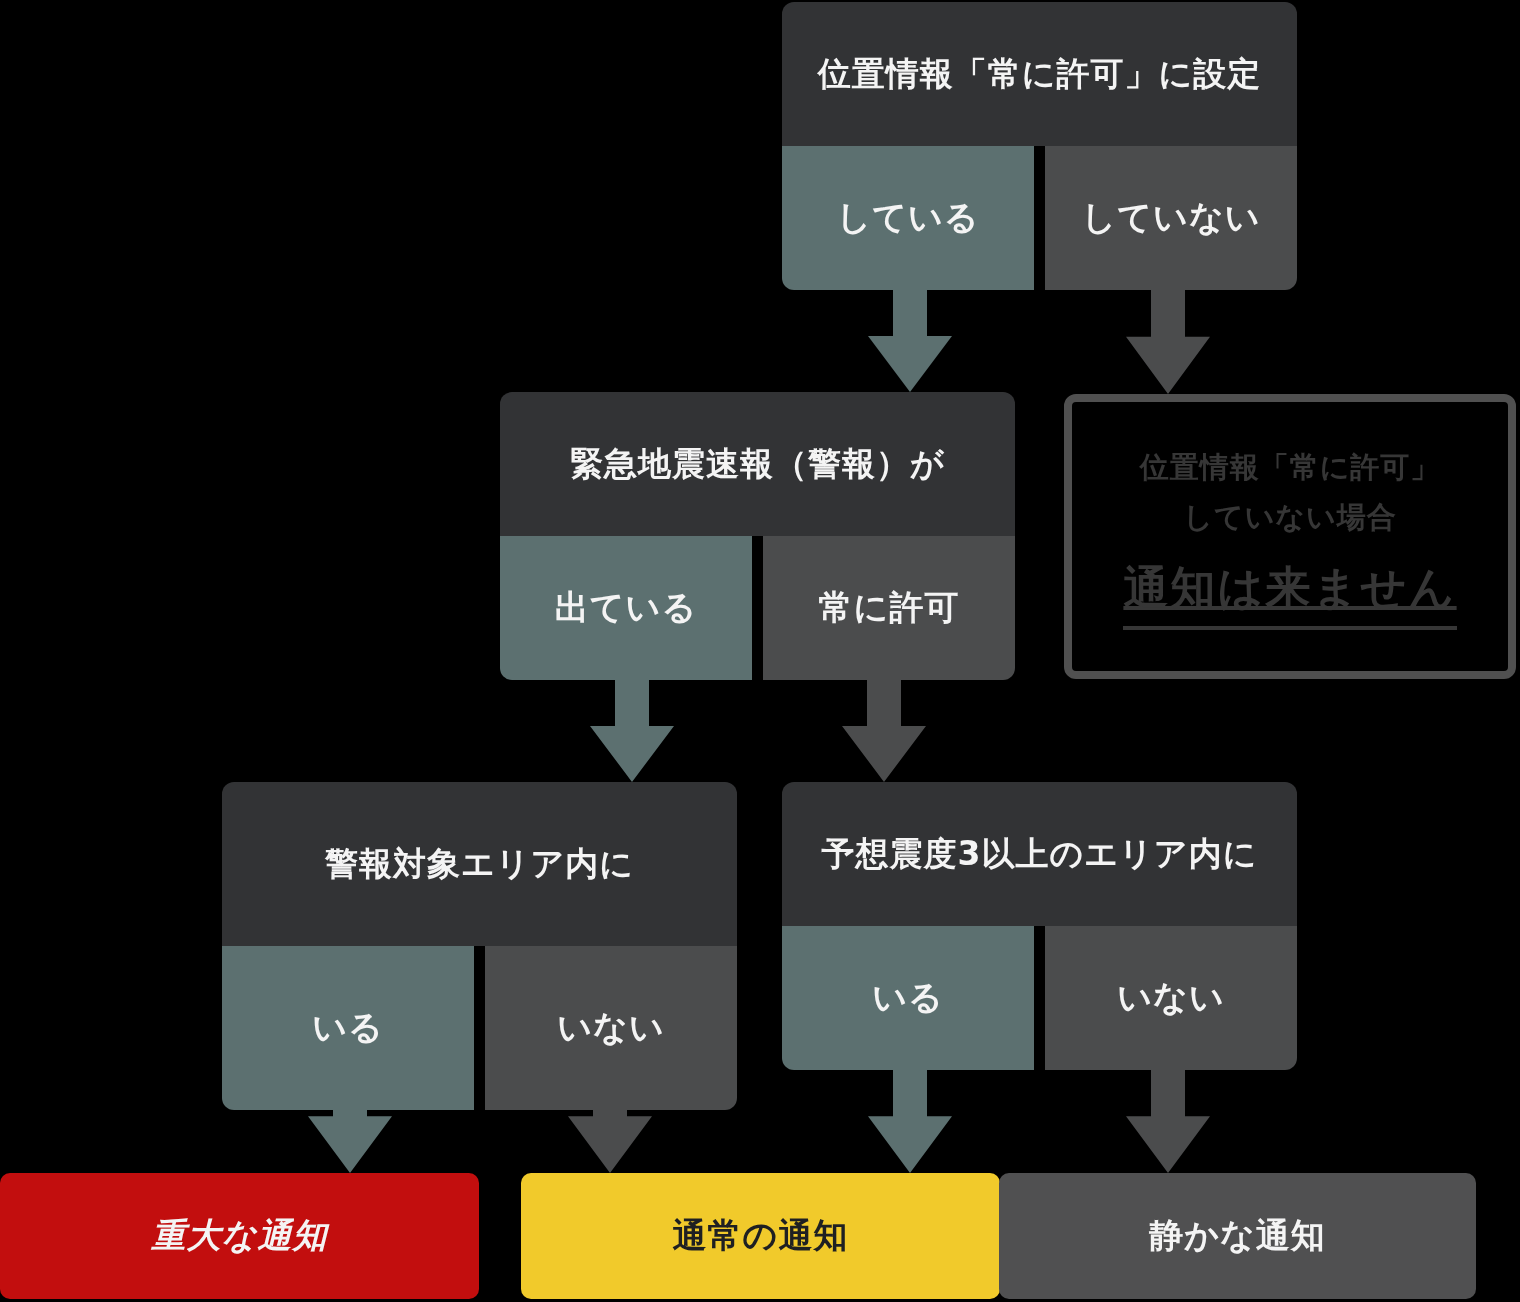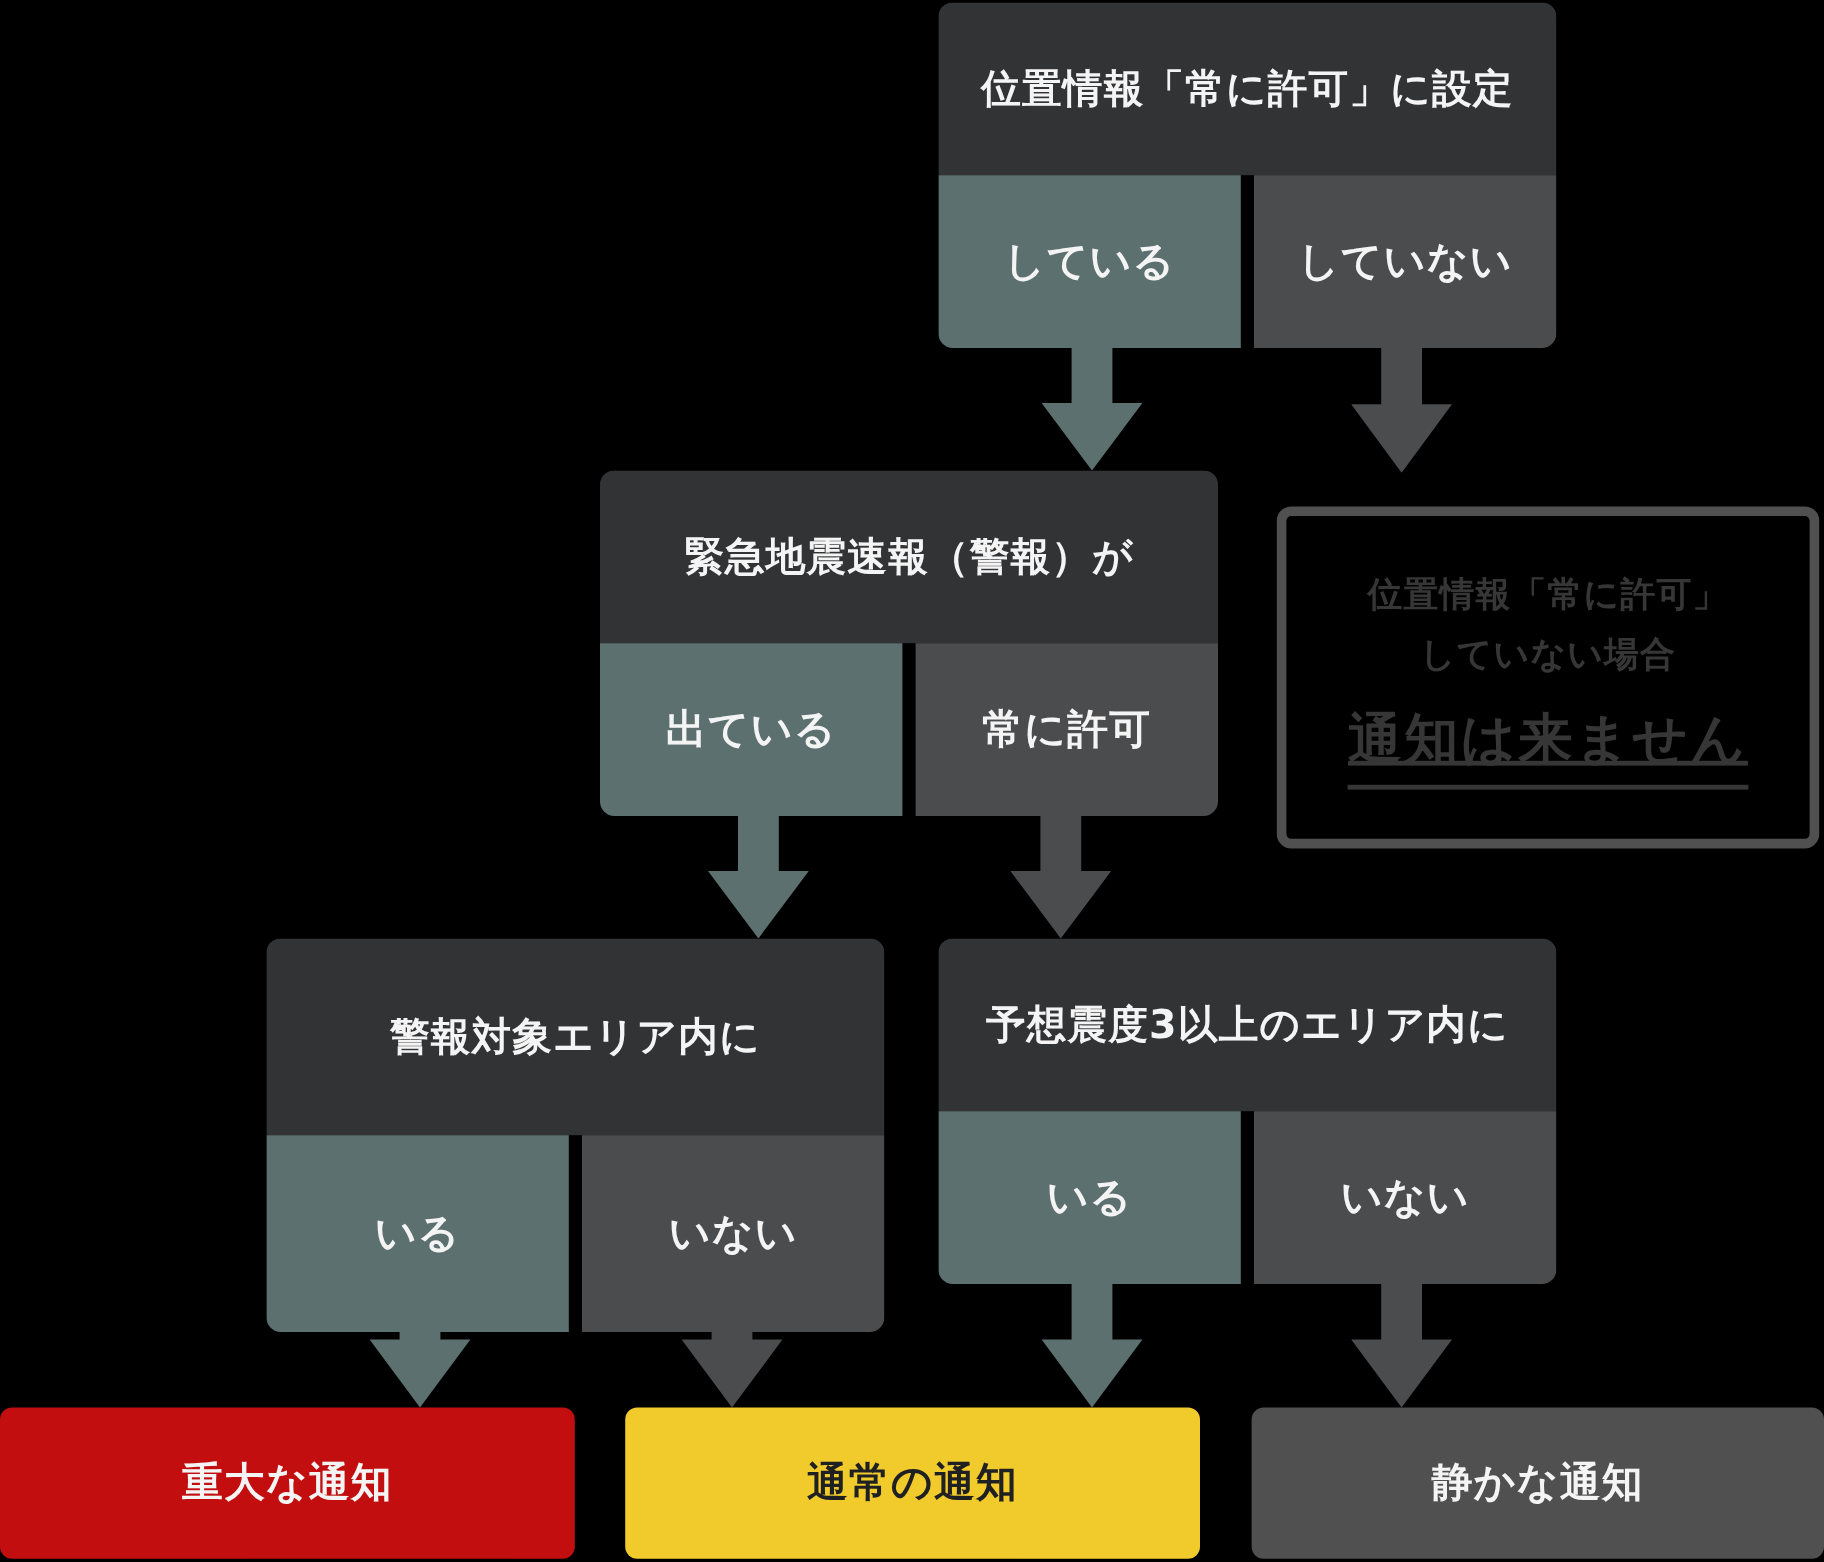--- a/index.html
+++ b/index.html
@@ -25,33 +25,32 @@
   .arrow{position:absolute;display:block;}
   .arrow.yes{color:var(--branch-yes);}
   .arrow.no{color:var(--branch-no);}
   .arrow path{fill:currentColor;}
   .note{
     position:absolute;box-sizing:border-box;
     border:8px solid var(--note-border);border-radius:12px;
     color:var(--note-text);
     display:flex;flex-direction:column;align-items:center;justify-content:center;
     text-align:right;
-    margin-top:28px;
   }
   .note-line{font-size:29px;line-height:1.7;letter-spacing:1px;white-space:nowrap;}
   .note-big{
     margin-top:16px;font-size:45px;letter-spacing:2px;white-space:nowrap;
     border-bottom:4px solid currentColor;padding-bottom:8px;text-decoration:underline;
   }
   .result{
     position:absolute;top:1173px;height:126px;border-radius:10px;
     display:flex;align-items:center;justify-content:center;
     font-size:34px;letter-spacing:1px;white-space:nowrap;
   }
-  .result.critical{background:var(--result-critical);color:var(--text-light);}
+  .result.critical{background:var(--result-critical);color:var(--text-light);font-style:italic;}
   .result.normal{background:var(--result-normal);color:var(--text-dark);}
   .result.quiet{background:var(--result-quiet);color:var(--text-light);}
 </style>
 </head>
 <body>
 
 <div>
 
   <div class="node" style="left:782px;top:2px;width:515px;height:288px">
     <div class="node-q">位置情報「常に許可」に設定</div>
@@ -117,17 +116,17 @@
   <svg class="arrow no" style="left:1126px;top:1070px" width="84" height="103" viewBox="0 0 84 100" preserveAspectRatio="none">
     <path d="M25 0 H59 V45 H84 L42 100 L0 45 H25 Z"></path>
     </svg>
 
   <div class="result critical" style="left:0;width:479px">
     <span>重大な通知</span>
   </div>
   <div class="result normal" style="left:521px;width:479px">
     <span>通常の通知</span>
   </div>
-  <div class="result quiet" style="left:1043px;width:477px">
+  <div class="result quiet" style="left:999px;width:477px">
     <span>静かな通知</span>
   </div>
 
 </div>
 
 </body></html>

